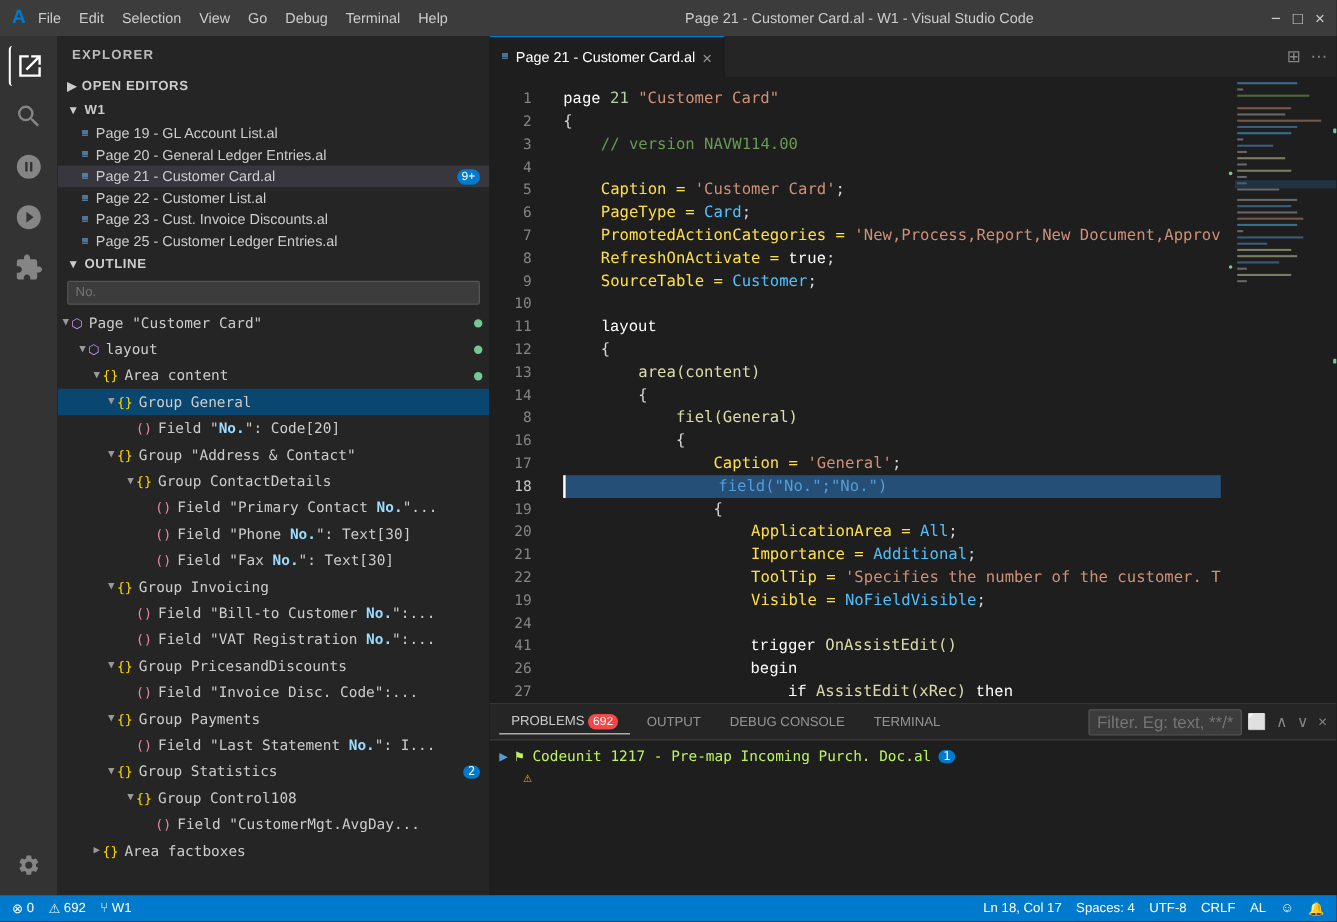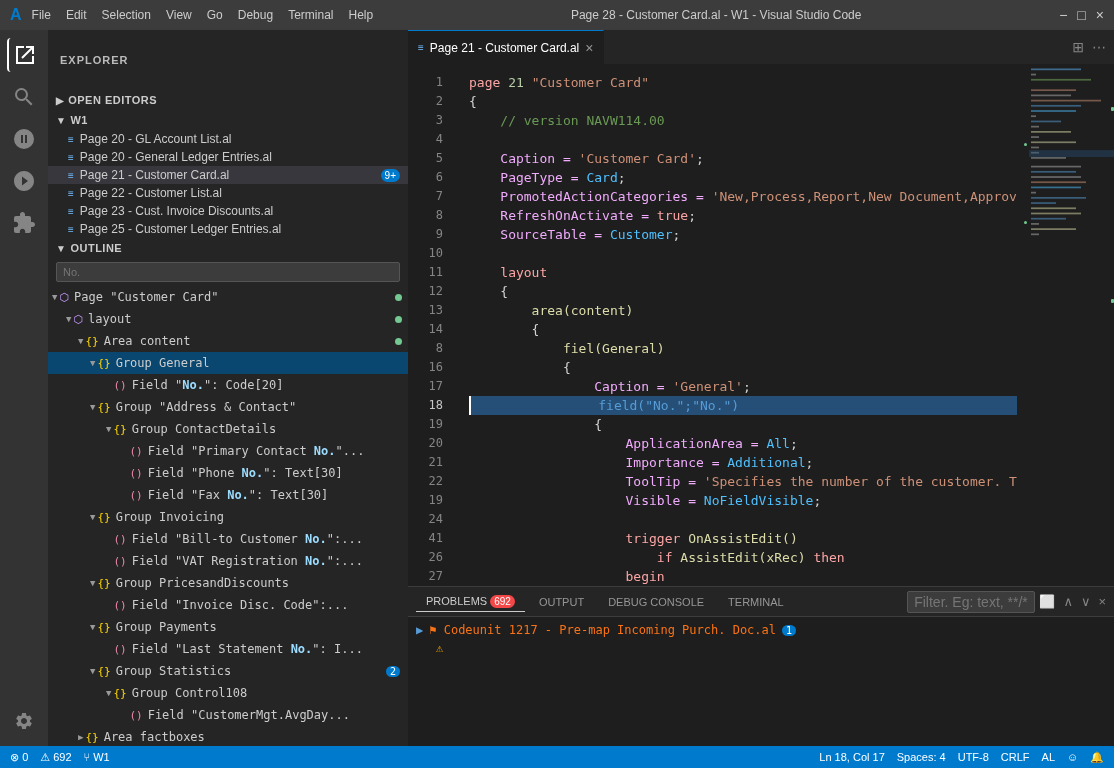--- a/index.html
+++ b/index.html
@@ -18,21 +18,21 @@
     .main-layout { display: flex; flex: 1; overflow: hidden; }
 
     
     .activity-bar { width: 48px; background: #333333; display: flex; flex-direction: column; align-items: center; padding: 8px 0; gap: 8px; flex-shrink: 0; }
     .activity-icon { width: 34px; height: 34px; display: flex; align-items: center; justify-content: center; cursor: pointer; color: #858585; font-size: 18px; border-radius: 4px; position: relative; }
     .activity-icon.active { color: #ffffff; border-left: 2px solid #ffffff; }
     .activity-bar-bottom { margin-top: auto; }
 
     
     .sidebar { width: 360px; background: #252526; flex-shrink: 0; display: flex; flex-direction: column; overflow: hidden; }
-    .sidebar-header { padding: 24px 12px; font-size: 11px; font-weight: bold; color: #bbbbbb; letter-spacing: 1px; text-transform: uppercase; flex-shrink: 0; }
+    .sidebar-header { padding: 10px 12px; font-size: 11px; font-weight: bold; color: #bbbbbb; letter-spacing: 1px; text-transform: uppercase; flex-shrink: 0; }
 
     
     .explorer-section { flex-shrink: 0; }
     .explorer-section-header { display: flex; align-items: center; padding: 4px 8px; cursor: pointer; color: #cccccc; font-size: 11px; font-weight: bold; letter-spacing: 0.5px; text-transform: uppercase; }
     .chevron { font-size: 10px; margin-right: 4px; }
 
     .file-list { flex-shrink: 0; }
     .file-item { display: flex; align-items: center; padding: 2px 8px 2px 20px; cursor: pointer; font-size: 12px; color: #cccccc; gap: 4px; }
     .file-item.active { background: #37373d; }
     .file-icon { color: #75beff; font-size: 10px; margin-right: 2px; }
@@ -56,28 +56,28 @@
     
     .editor-container { display: flex; flex: 1; overflow: hidden; }
     .line-numbers { width: 45px; background: #1e1e1e; padding: 8px 0; text-align: right; flex-shrink: 0; }
     .line-number { height: 19px; line-height: 19px; padding-right: 10px; font-size: 12px; color: #858585; font-family: 'Consolas', monospace; cursor: pointer; }
     .line-number.active { color: #c6c6c6; }
     .code-area { flex: 1; overflow: auto; padding: 8px 0 8px 16px; font-family: 'Consolas', monospace; font-size: 13px; }
     .code-line { height: 19px; line-height: 19px; white-space: pre; display: flex; align-items: center; }
     .code-line.highlighted { background: #264f78; }
 
     
-    .kw { color: #fca5a5; }
+    .kw { color: #ffffff; font-family: Liberation Mono, monospace; }
     .str { color: #ce9178; }
     .num { color: #b5cea8; }
     .fn { color: #dcdcaa; }
     .comment { color: #6a9955; }
     .val { color: #4fc1ff; }
     .punct { color: #d4d4d4; }
-    .plain { color: #f0abfc; }
+    .plain { color: #fde047; }
 
     
     .minimap { width: 85px; background: #1e1e1e; flex-shrink: 0; position: relative; overflow: hidden; }
 
     
     .bottom-panel { height: 160px; background: #1e1e1e; border-top: 1px solid #3c3c3c; display: flex; flex-direction: column; flex-shrink: 0; }
     .panel-tabs { display: flex; align-items: center; background: #252526; height: 30px; border-bottom: 1px solid #3c3c3c; padding: 0 8px; gap: 4px; }
     .panel-tab { padding: 4px 10px; font-size: 11px; cursor: pointer; color: #969696; text-transform: uppercase; }
     .panel-tab.active { color: #cccccc; border-bottom: 1px solid #cccccc; }
     .panel-badge { background: #4d4d4d; color: #cccccc; font-size: 10px; padding: 1px 4px; border-radius: 8px; }
@@ -115,21 +115,21 @@
       <span>File</span>
       <span>Edit</span>
       <span>Selection</span>
       <span>View</span>
       <span>Go</span>
       <span>Debug</span>
       <span>Terminal</span>
       <span>Help</span>
     </div>
   </div>
-  <div class="titlebar-center">Page 28 - Customer Card.al - W1 - Visual Studio Code</div>
+  <div class="titlebar-center">Page 21 - Customer Card.al - W1 - Visual Studio Code</div>
   <div class="titlebar-right">
     <span>−</span>
     <span>□</span>
     <span>×</span>
   </div>
 </div>
 
 <div class="main-layout">
 
   <div class="activity-bar">
@@ -178,21 +178,21 @@
     </div>
 
     <div class="explorer-section">
       <div class="explorer-section-header">
         <span class="chevron">▼</span>
         <span>W1</span>
       </div>
       <div class="file-list">
         <div class="file-item">
           <span class="file-icon">≡</span>
-          <span>Page 20 - GL Account List.al</span>
+          <span>Page 19 - GL Account List.al</span>
         </div>
         <div class="file-item">
           <span class="file-icon">≡</span>
           <span>Page 20 - General Ledger Entries.al</span>
         </div>
         <div class="file-item active">
           <span class="file-icon">≡</span>
           <span>Page 21 - Customer Card.al</span>
           <span class="file-badge modified">9+</span>
         </div>
@@ -419,22 +419,22 @@
         <div class="code-line"><span class="punct">            {</span></div>
         <div class="code-line"><span class="plain">                Caption = </span><span class="str">'General'</span><span class="punct">;</span></div>
         <div class="code-line highlighted"><span style="color:#569cd6; border-left:2px solid #ffffff; padding-left:2px;">                field("No.";"No.")</span></div>
         <div class="code-line"><span class="punct">                {</span></div>
         <div class="code-line"><span class="plain">                    ApplicationArea = </span><span class="val">All</span><span class="punct">;</span></div>
         <div class="code-line"><span class="plain">                    Importance = </span><span class="val">Additional</span><span class="punct">;</span></div>
         <div class="code-line"><span class="plain">                    ToolTip = </span><span class="str">'Specifies the number of the customer. The fiel</span></div>
         <div class="code-line"><span class="plain">                    Visible = </span><span class="val">NoFieldVisible</span><span class="punct">;</span></div>
         <div class="code-line"></div>
         <div class="code-line"><span class="kw">                    trigger </span><span class="fn">OnAssistEdit()</span></div>
+        <div class="code-line"><span class="kw">                    begin</span></div>
         <div class="code-line"><span class="kw">                        if </span><span class="fn">AssistEdit(xRec) </span><span class="kw">then</span></div>
-        <div class="code-line"><span class="kw">                    begin</span></div>
 
       </div>
 
       <div style="width: 12px; background: #1e1e1e; position: relative; flex-shrink:0;">
         <div style="position:absolute; right:2px; top:15%; width:3px; background:#73c991; border-radius:2px; height:3px;"></div>
         <div style="position:absolute; right:2px; top:30%; width:3px; background:#73c991; border-radius:2px; height:3px;"></div>
       </div>
 
       <div class="minimap">
         <svg width="85" height="100%" viewBox="0 0 85 600" preserveAspectRatio="none">
@@ -500,21 +500,21 @@
             <span>⬜</span>
             <span>∧</span>
             <span>∨</span>
             <span>×</span>
           </div>
         </div>
       </div>
       <div class="panel-content">
         <div style="display:flex; align-items:center; gap:6px; padding: 2px 0;">
           <span style="color:#569cd6;">▶</span>
-          <span style="color:#f97316;">⚑ Codeunit 1217 - Pre-map Incoming Purch. Doc.al</span>
+          <span style="color:#bef264;">⚑ Codeunit 1217 - Pre-map Incoming Purch. Doc.al</span>
           <span style="background:#007acc; color:white; font-size:10px; padding:0 4px; border-radius:8px;">1</span>
         </div>
         <div style="display:flex; align-items:center; gap:6px; padding: 2px 0 2px 20px;">
           <span style="color:#ffa500;">⚠</span>
         </div>
       </div>
     </div>
   </div>
 </div>
 

